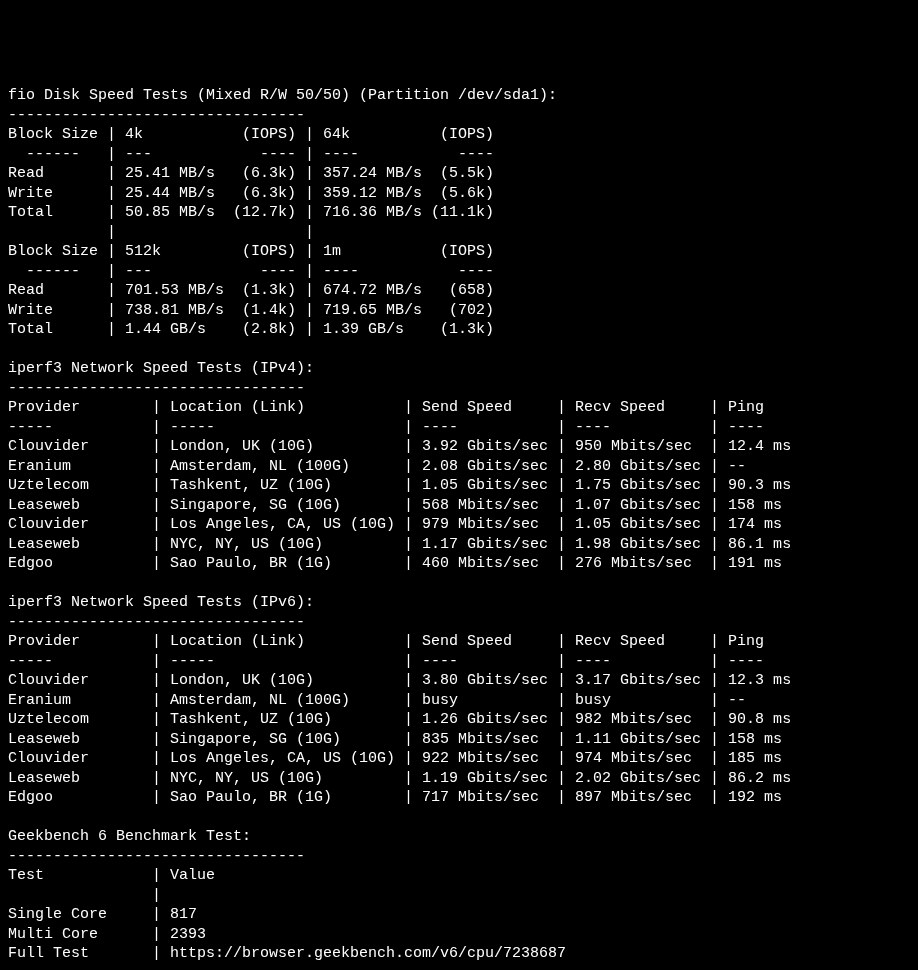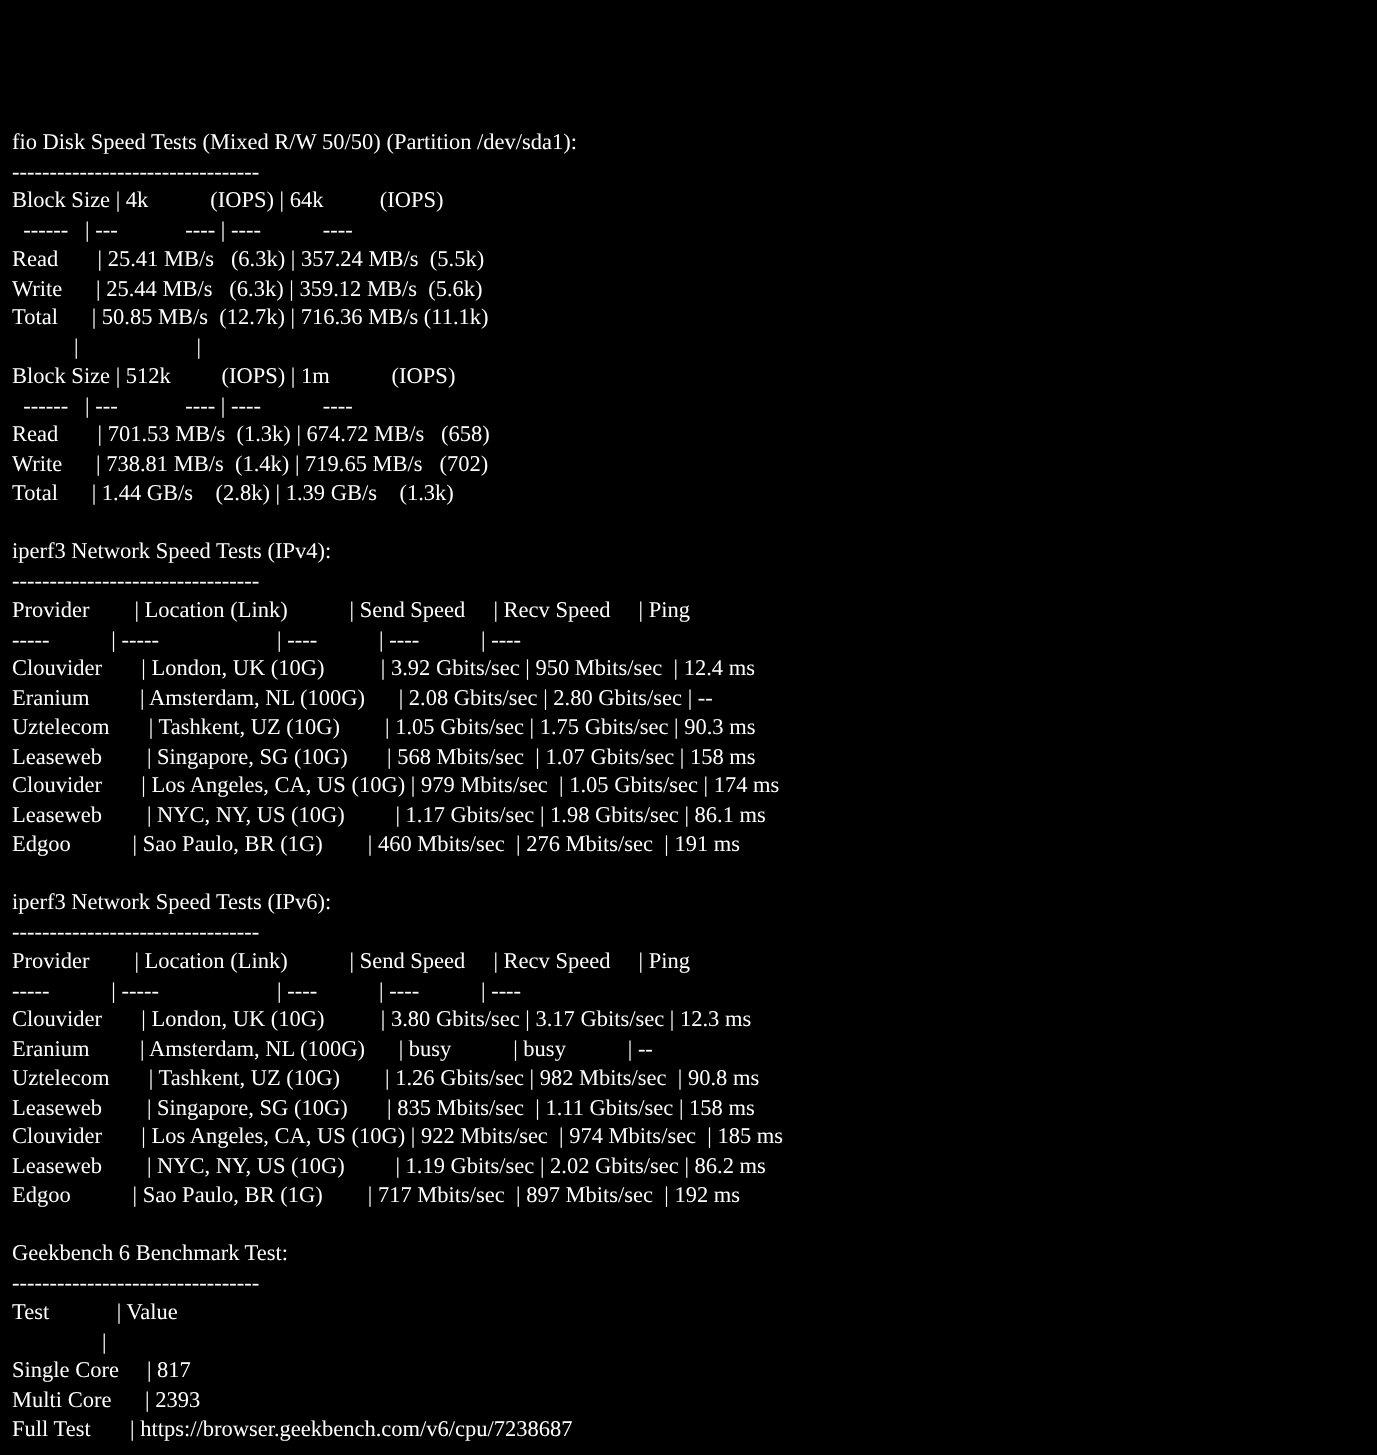--- a/index.html
+++ b/index.html
@@ -1,15 +1,15 @@
 <!DOCTYPE html>
 <html><head>
   <meta charset="utf-8">
   <style>
-    * { margin: 0; padding: 0; box-sizing: border-box; font-family: Liberation Serif, serif; }
+    * { margin: 0; padding: 0; box-sizing: border-box; }
     body {
       background: #000;
       color: #fff;
       font-family: "Courier New", Courier, monospace;
       font-size: 15px;
       line-height: 1.3;
       padding: 8px;
       white-space: pre;
       width: 918px;
     }

